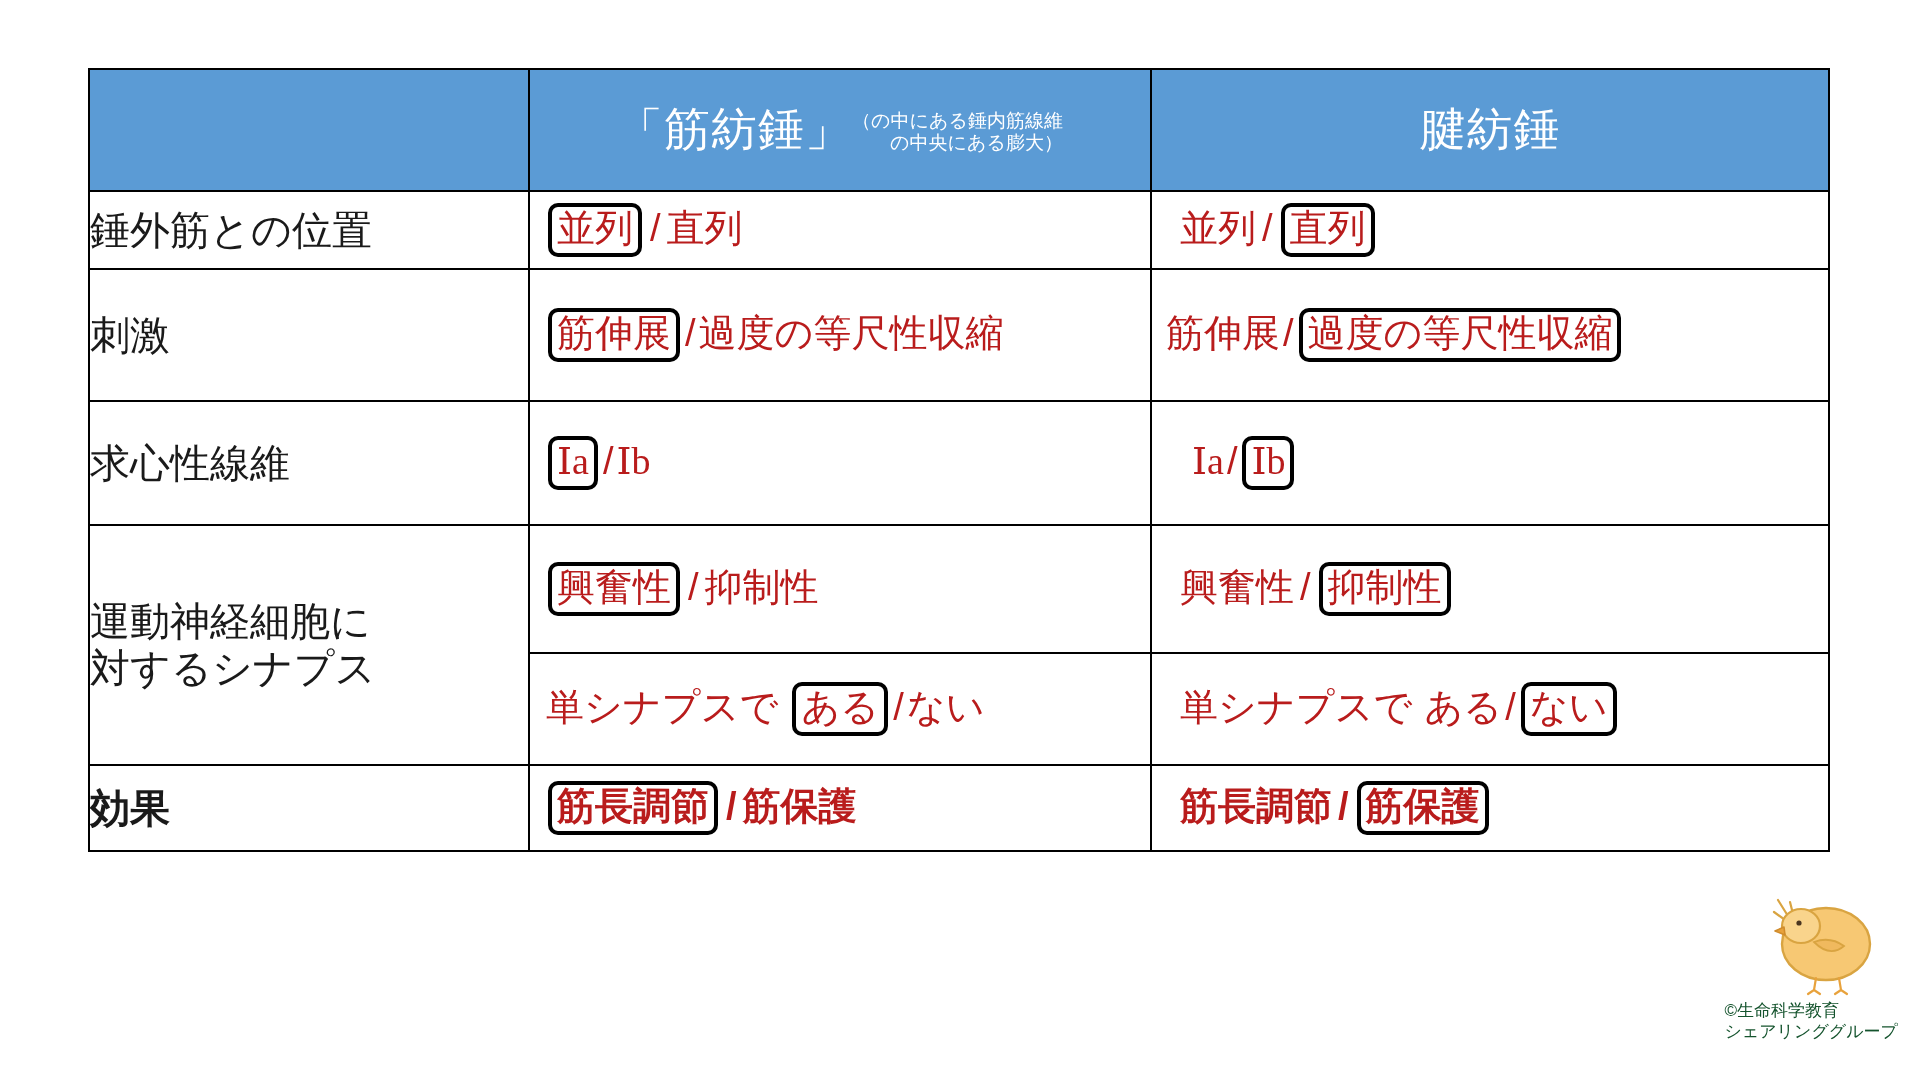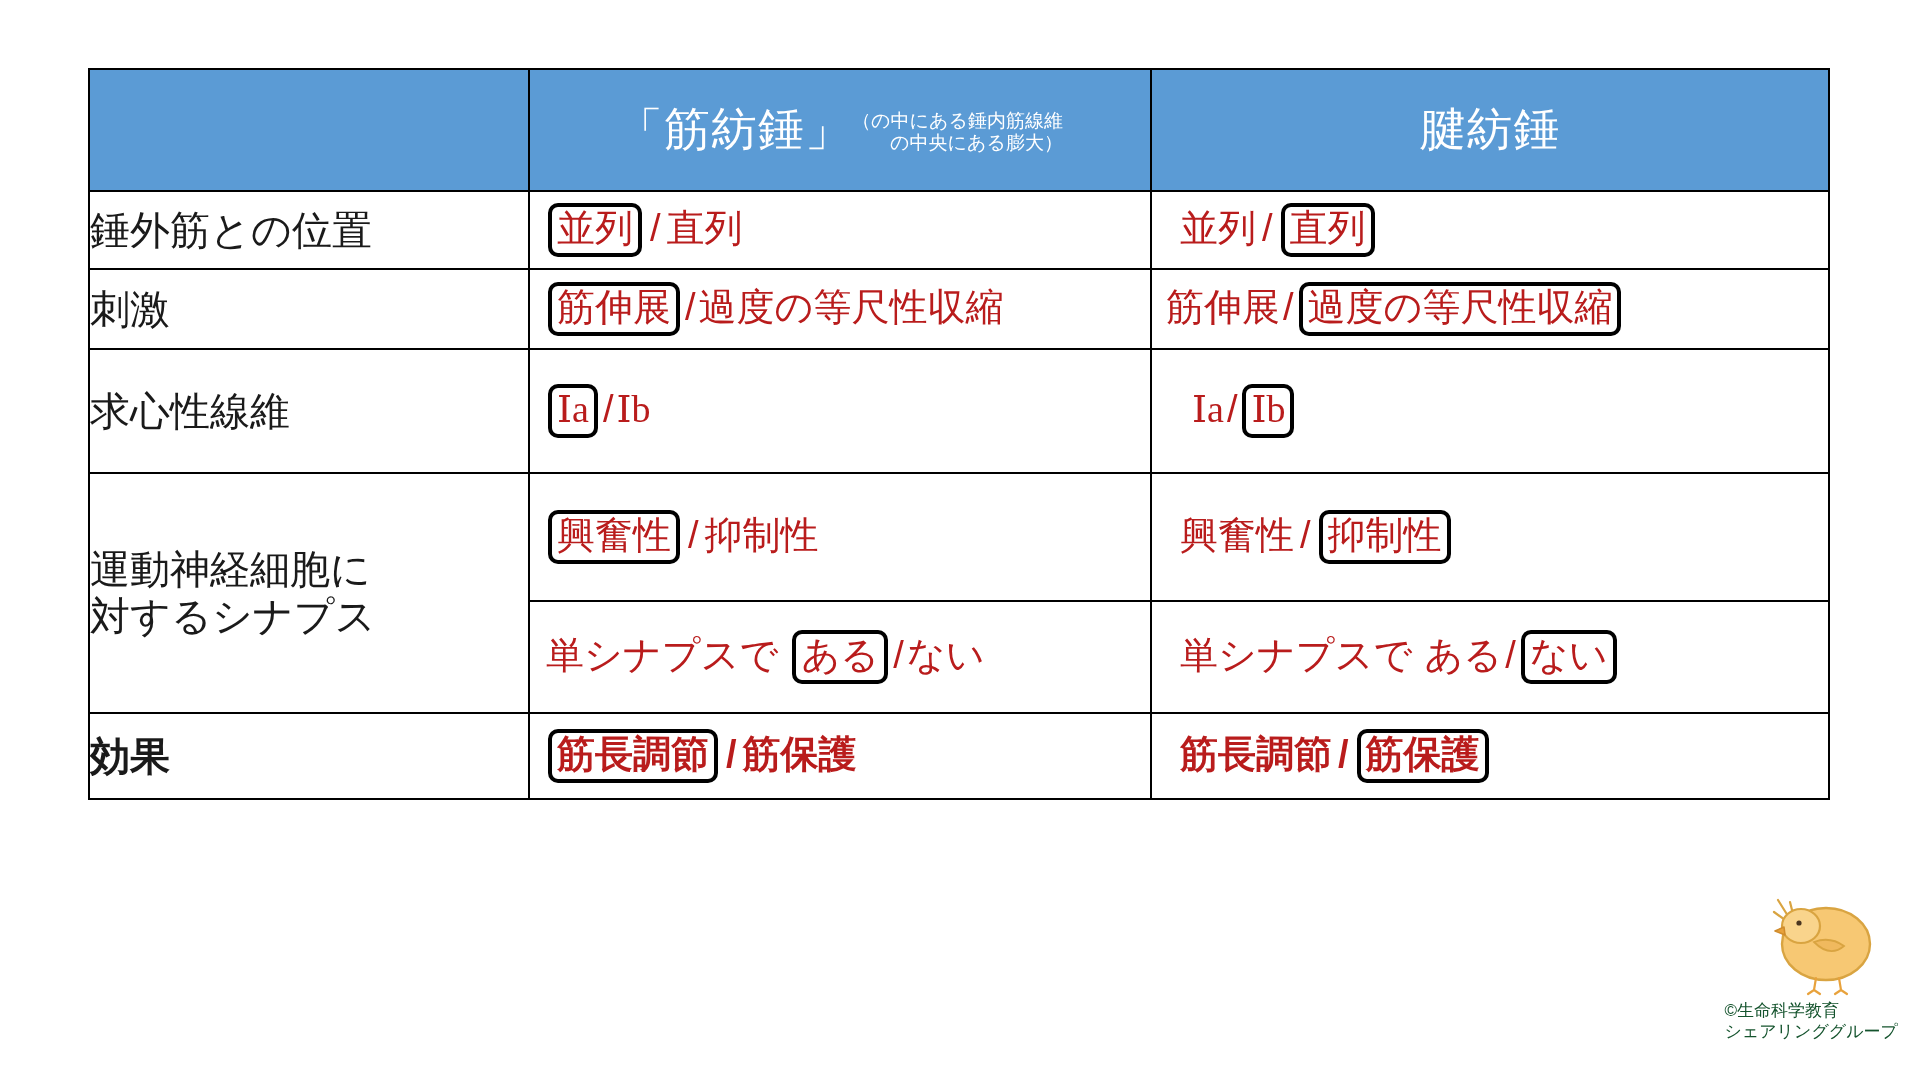--- a/index.html
+++ b/index.html
@@ -95,21 +95,21 @@
     padding: 1px 5px 3px 5px;
     line-height: 1.08;
     margin: 0 2px;
   }
   .sep { display: inline-block; padding: 0 6px; }
   .sep.tight { padding: 0 3px; }
 
   .rome { font-family: "Liberation Serif", "DejaVu Serif", serif; text-align: right; }
 
   .r1 { height: 78px; }
-  .r2 { height: 80px; }
+  .r2 { height: 132px; }
   .r3 { height: 124px; }
   .r4 { height: 128px; }
   .r5 { height: 112px; }
   .r6 { height: 86px; font-weight: bold; }
 
   
   #credit {
     position: absolute;
     right: 22px; bottom: 38px;
     text-align: left;

